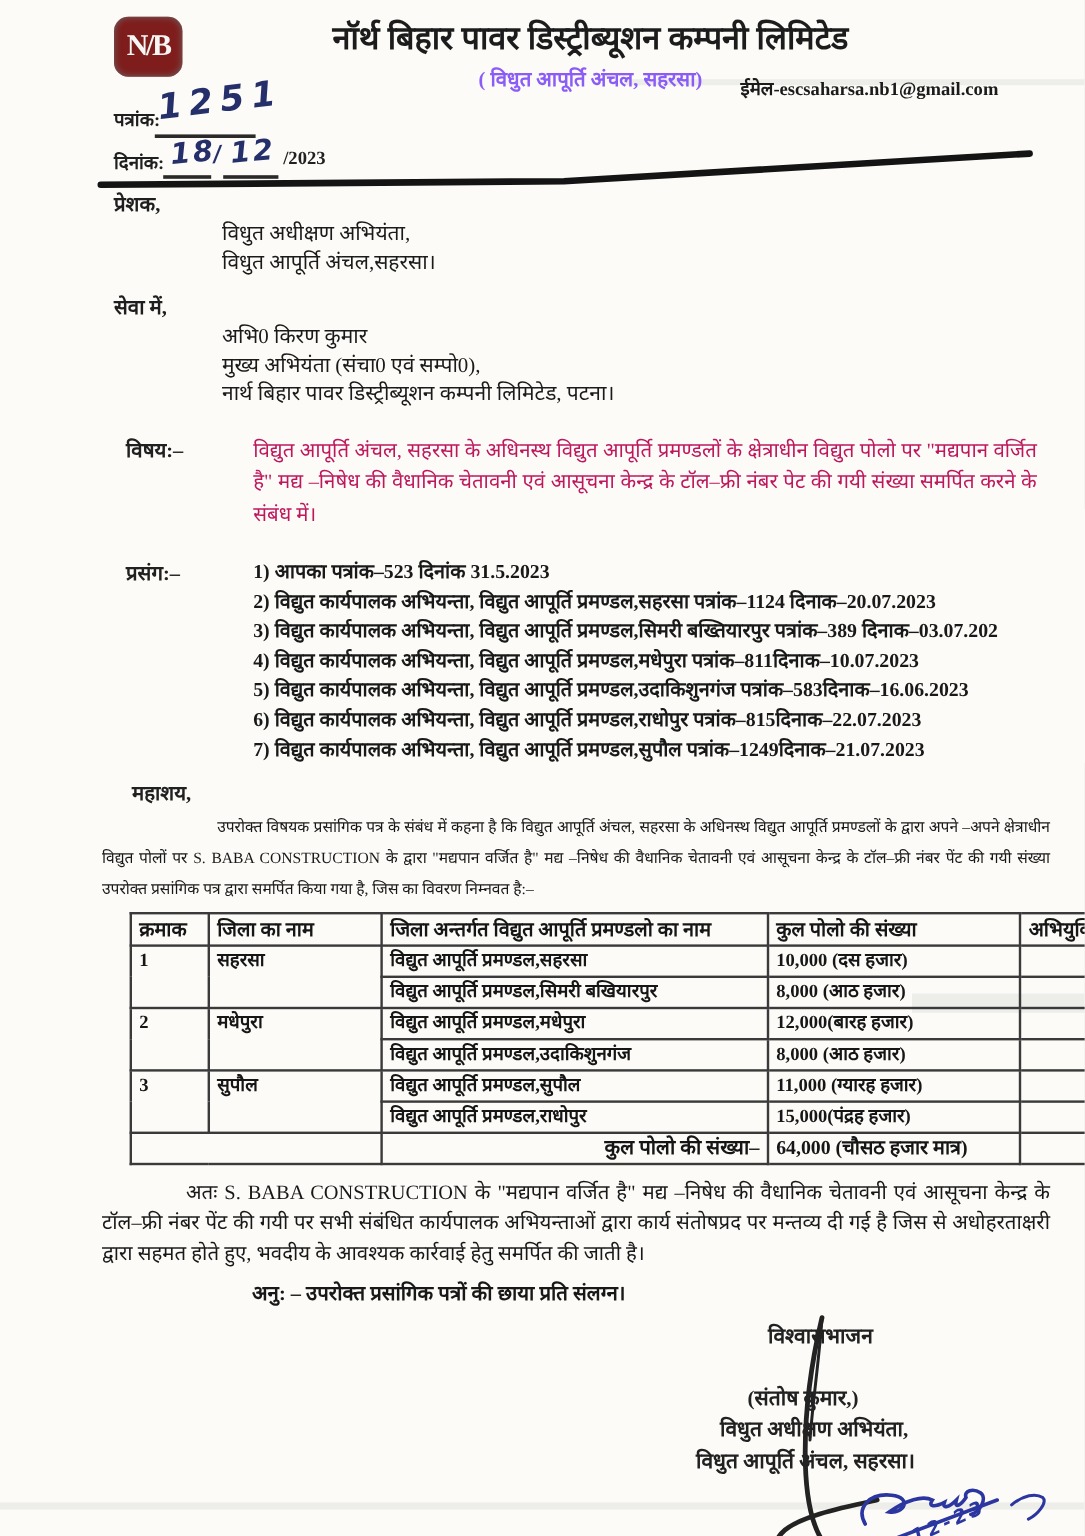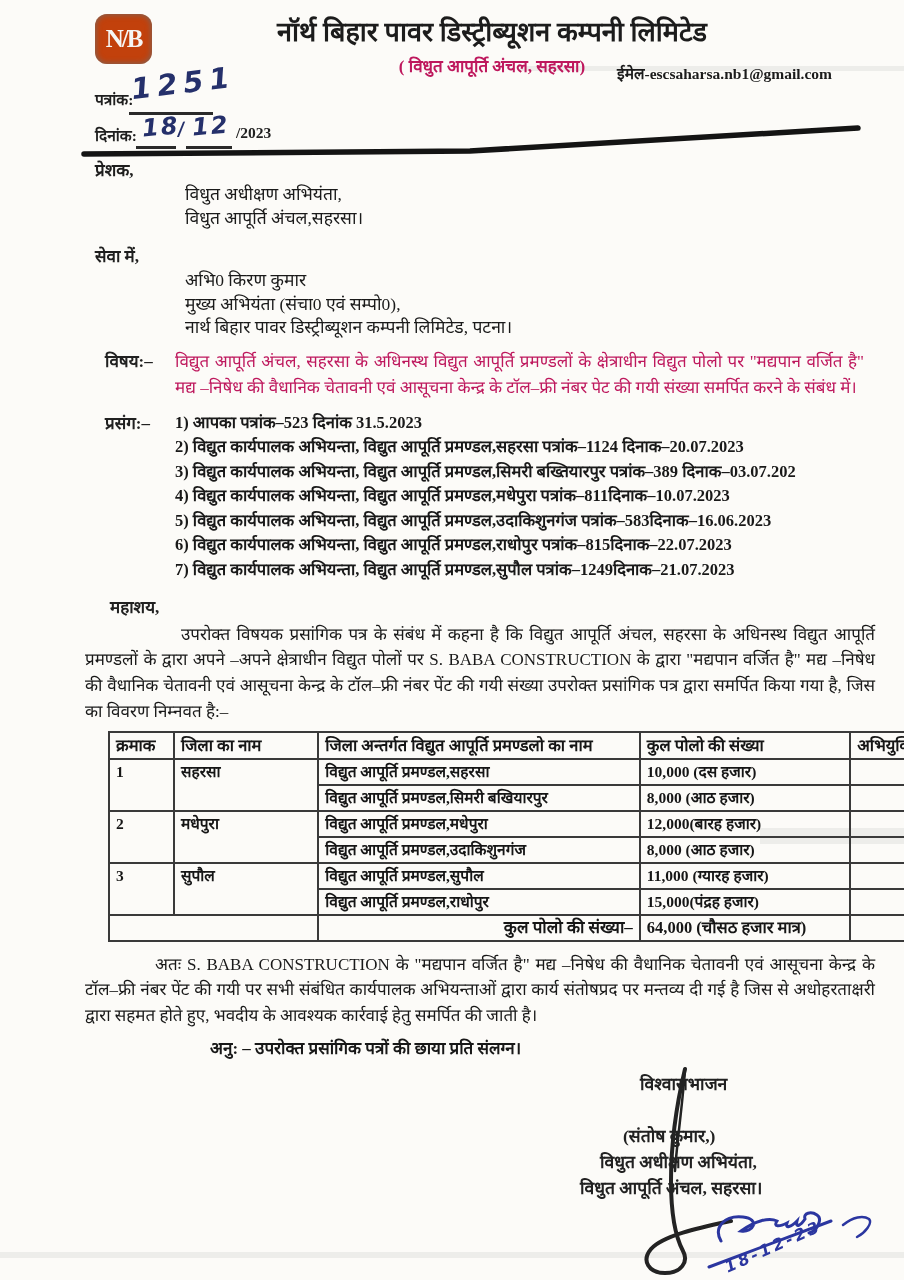--- a/index.html
+++ b/index.html
@@ -5,46 +5,46 @@
   html,body{margin:0;padding:0;background:#e8e8e6;}
   .page{
     position:relative; width:904px; height:1280px; margin:0 auto;
     background:#fcfbf8; overflow:hidden; color:#212121;
     font-family:"Liberation Serif","DejaVu Serif",serif;
   }
   .artifact{position:absolute;background:#ededea;}
   
   .logo{
     position:absolute; left:95px; top:14px; width:57px; height:50px;
-    background:#c2410c; border-radius:12px; display:flex; align-items:center; justify-content:center;
+    background:#7f1d1d; border-radius:12px; display:flex; align-items:center; justify-content:center;
     color:#f6f6f4; font-weight:bold; font-size:25px; letter-spacing:-2px;
     box-shadow:inset 0 0 6px #6c6c6a; font-family:"Liberation Serif",serif;
   }
   .company{position:absolute; left:150px; right:70px; top:12px; text-align:center;
     font-size:27px; font-weight:bold; color:#1c1c1c;}
   .subtitle{position:absolute; left:150px; right:70px; top:54px; text-align:center;
-    font-size:17px; font-weight:bold; color:#be185d;}
+    font-size:17px; font-weight:bold; color:#8b5cf6;}
   .email{position:absolute; right:72px; top:62px; font-size:15.5px; font-weight:bold; color:#1b1b1b;}
   .refline{position:absolute; left:95px; font-size:15.5px; font-weight:bold; color:#1f1f1f;}
   .hand{color:#25306b; font-family:"DejaVu Sans",sans-serif; font-style:italic; font-weight:bold;}
   .hand-no{position:absolute; left:131px; top:66px; font-size:29px; letter-spacing:6px; transform:rotate(-7deg);}
   .uline{position:absolute; height:2.5px; background:#2a2a2a;}
   .hand-d{position:absolute; font-size:24px; letter-spacing:2px; transform:rotate(-5deg);}
   .year{position:absolute; left:236px; top:124px; font-size:15.5px; font-weight:bold;}
   .rule-svg{position:absolute; left:0; top:116px; width:904px; height:46px;}
   
   .doc-body{position:absolute; left:0; top:158px; width:904px; padding:0 40px 0 95px; box-sizing:border-box;}
   .label-col{font-size:17px; font-weight:bold; color:#1e1e1e;}
   .addr{margin:2px 0 0 90px; font-size:17.5px; line-height:23.5px; color:#1a1a1a;}
-  .sect{display:flex; margin-top:9px;}
+  .sect{display:flex; margin-top:23px;gap:36px;}
   .sect .tag{width:80px; flex:none; font-size:17px; font-weight:bold; padding-left:10px; box-sizing:border-box;}
   .sect .txt{flex:1; font-size:17px; line-height:26.5px; text-align:justify; color:#be185d;}
   .reflist{flex:1; font-size:16.5px; line-height:24.6px; font-weight:bold; color:#191919;}
   .salut{margin:12px 0 0 15px; font-size:17px; font-weight:bold;}
-  .para{margin:4px 0 0 -10px; width:790px; font-size:17px; line-height:25.8px;
+  .para{margin:4px 0 0 -10px; width:790px; font-size:13px; line-height:25.8px;
     text-align:justify; text-indent:96px; color:#181818;}
   
   table.poles{border-collapse:collapse; margin:6px 0 0 13px; width:897px;
     font-size:15.5px; color:#161616;}
   table.poles th, table.poles td{border:2px solid #3a3a3a; padding:1px 6px; vertical-align:top;}
   table.poles th{font-size:16.5px; text-align:left; font-weight:bold; line-height:23px;}
   table.poles td{font-weight:bold; line-height:22px; height:22px;}
   td.ctr{text-align:left; padding-left:8px;}
   td.total-label{text-align:right; font-size:17px;}
   td.total-val{font-size:16.5px;border-radius:11px;}

